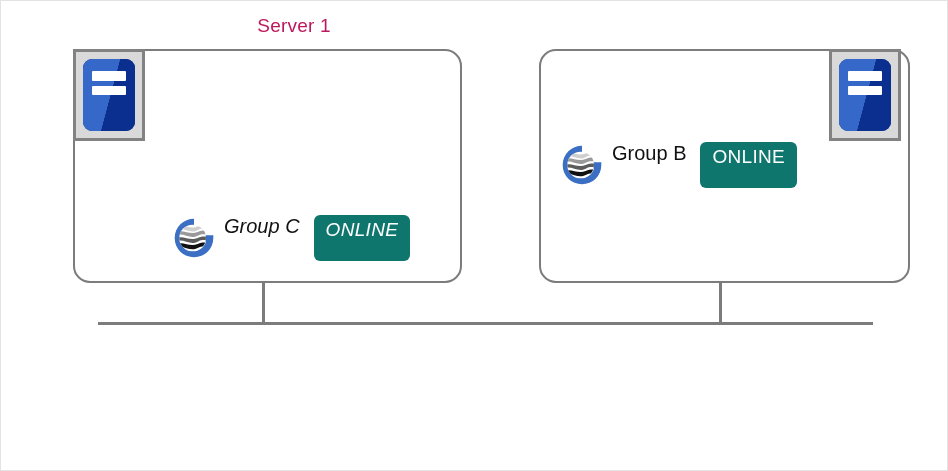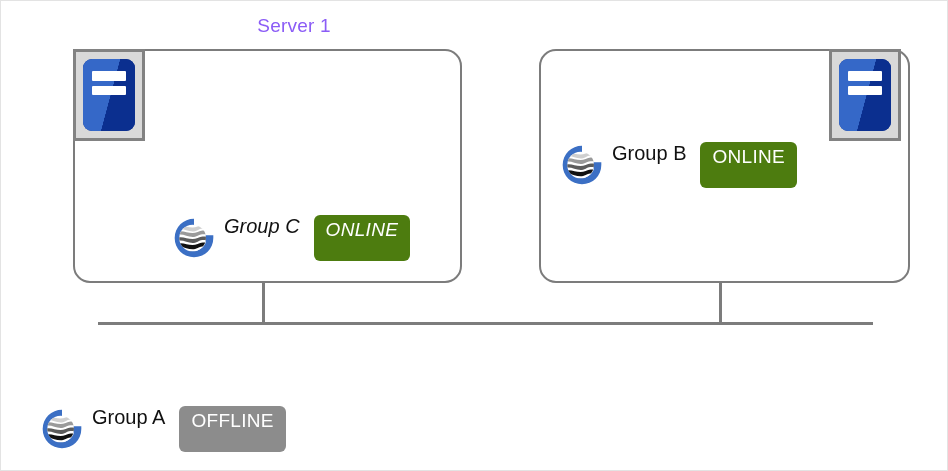--- a/index.html
+++ b/index.html
@@ -17,21 +17,21 @@
     background: #ffffff;
     border: 1px solid #e3e3e3;
     box-sizing: border-box;
     overflow: hidden;
   }
 
   
   .server-title {
     position: absolute;
     font-size: 19px;
-    color: #8b5cf6;
+    color: #be185d;
     text-align: center;
     white-space: nowrap;
     letter-spacing: 0.2px;
   }
   #title-server-1 { left: 193px; top: 14px; width: 200px; }
   #title-server-2 { left: 623px; top: 14px; width: 150px; }
 
   
   .server-box {
     position: absolute;
@@ -118,21 +118,21 @@
     margin-right: 14px;
   }
   .status-badge {
     font-size: 19px;
     color: #ffffff;
     padding: 5px 12px 6px 12px;
     border-radius: 6px;
     line-height: 1.05;
     letter-spacing: 0.3px;
   }
-  .status-online  { background: #4d7c0f; }
+  .status-online  { background: #0f766e; }
   .status-offline { background: #8c8c8c; }
 </style>
 </head>
 <body>
 
 <div id="canvas">
 
   <div id="title-server-1" class="server-title">Server 1</div>
 
   <div id="server-box-1" class="server-box"></div>
@@ -195,34 +195,14 @@
       </g>
     </svg>
     <span class="group-label">Group  B</span>
     <span class="status-badge status-online">ONLINE</span>
   </div>
 
   <div id="drop-line-1" class="line-v"></div>
   <div id="drop-line-2" class="line-v"></div>
   <div id="bus-line" class="line-h"></div>
 
-  <div id="group-row-a" class="group-row">
-    <svg class="group-logo" viewBox="0 0 100 100">
-      <defs>
-        <clipPath id="globeClipA">
-            <circle cx="47" cy="50" r="29"></circle>
-          </clipPath>
-      </defs>
-      <path d="M50 8 A42 42 0 1 0 92 50 L92 44 L56 44 L56 58 L76 58 A28 28 0 1 1 50 22 Z" fill="#3b6fc4"></path>
-      <circle cx="47" cy="50" r="29" fill="#ffffff"></circle>
-      <g clip-path="url(#globeClipA)">
-        <path d="M10 33 C26 24, 40 42, 58 33 C70 27, 78 30, 86 34 L86 26 C78 22, 70 20, 58 25 C40 33, 26 17, 10 26 Z" fill="#cfcfcf"></path>
-        <path d="M10 45 C26 36, 40 54, 58 45 C70 39, 78 42, 86 46 L86 37 C78 33, 70 32, 58 37 C40 45, 26 29, 10 38 Z" fill="#9a9a9a"></path>
-        <path d="M10 58 C26 49, 40 67, 58 58 C70 52, 78 55, 86 59 L86 50 C78 46, 70 45, 58 50 C40 58, 26 42, 10 51 Z" fill="#5c5c5c"></path>
-        <path d="M10 72 C26 63, 40 81, 58 72 C70 66, 78 69, 86 73 L86 63 C78 59, 70 58, 58 63 C40 71, 26 55, 10 64 Z" fill="#111111"></path>
-        <path d="M10 86 C26 77, 40 95, 58 86 C70 80, 78 83, 86 87 L86 78 C78 74, 70 73, 58 78 C40 86, 26 70, 10 79 Z" fill="#000000"></path>
-      </g>
-    </svg>
-    <span class="group-label">Group A</span>
-    <span class="status-badge status-offline">OFFLINE</span>
-  </div>
 
 </div>
 
 </body></html>

